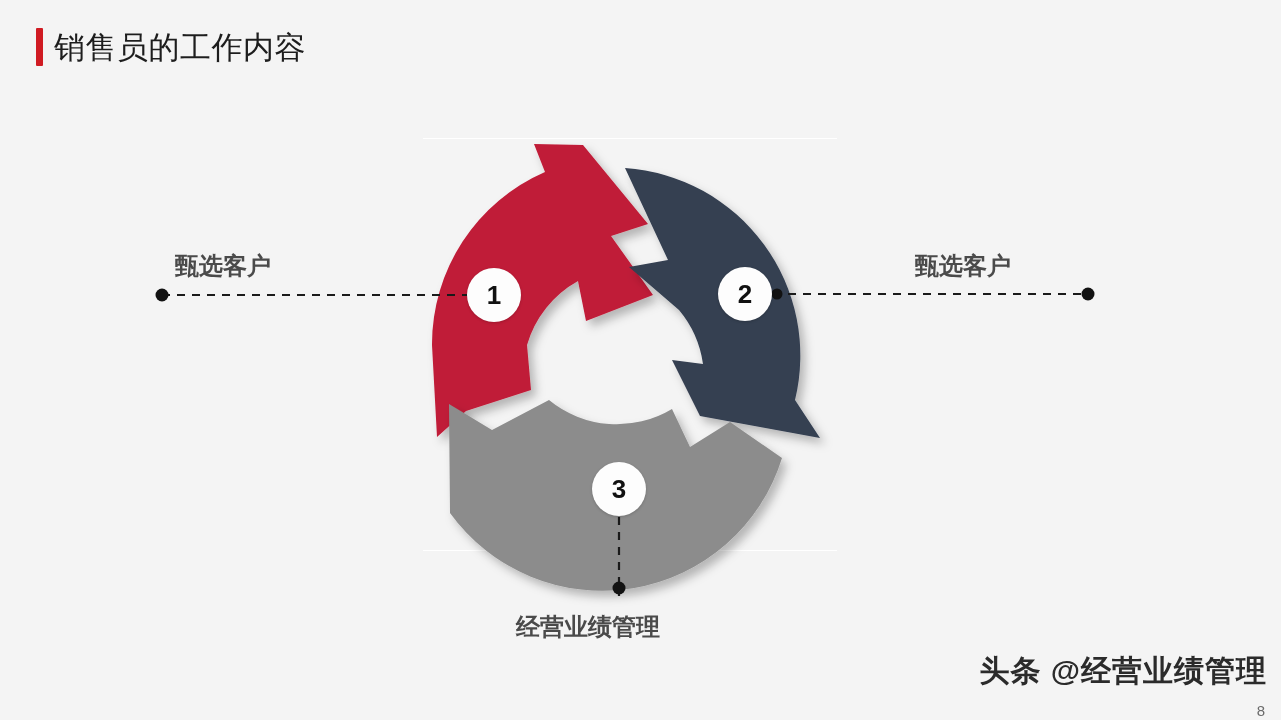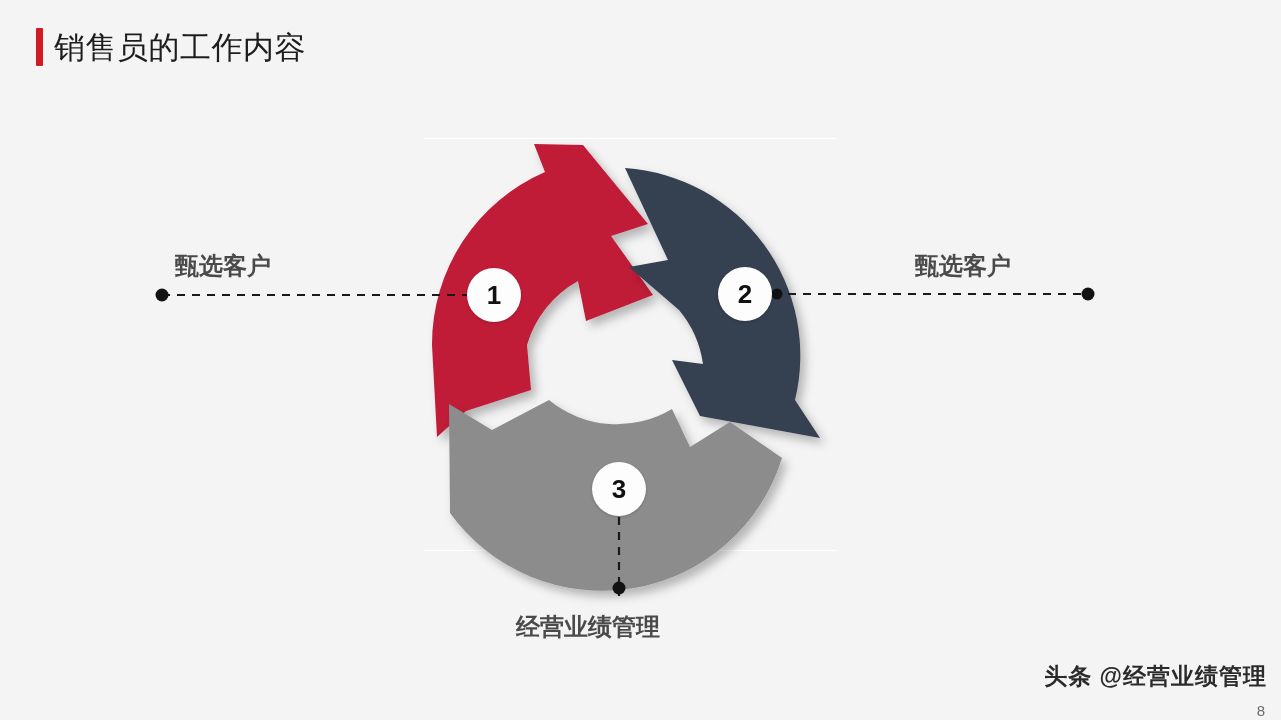--- a/index.html
+++ b/index.html
@@ -91,21 +91,21 @@
   }
   #badge-1 { left: 467px; top: 268px; }
   #badge-2 { left: 718px; top: 267px; }
   #badge-3 { left: 592px; top: 462px; }
 
   
   #watermark {
     position: absolute;
     right: 14px;
     bottom: 28px;
-    font-size: 23px;
+    font-size: 30px;
     font-weight: bold;
     color: #2b2b2b;
     white-space: nowrap;
     letter-spacing: 1px;
   }
   #page-number {
     position: absolute;
     right: 16px;
     bottom: 1px;
     font-size: 15px;

